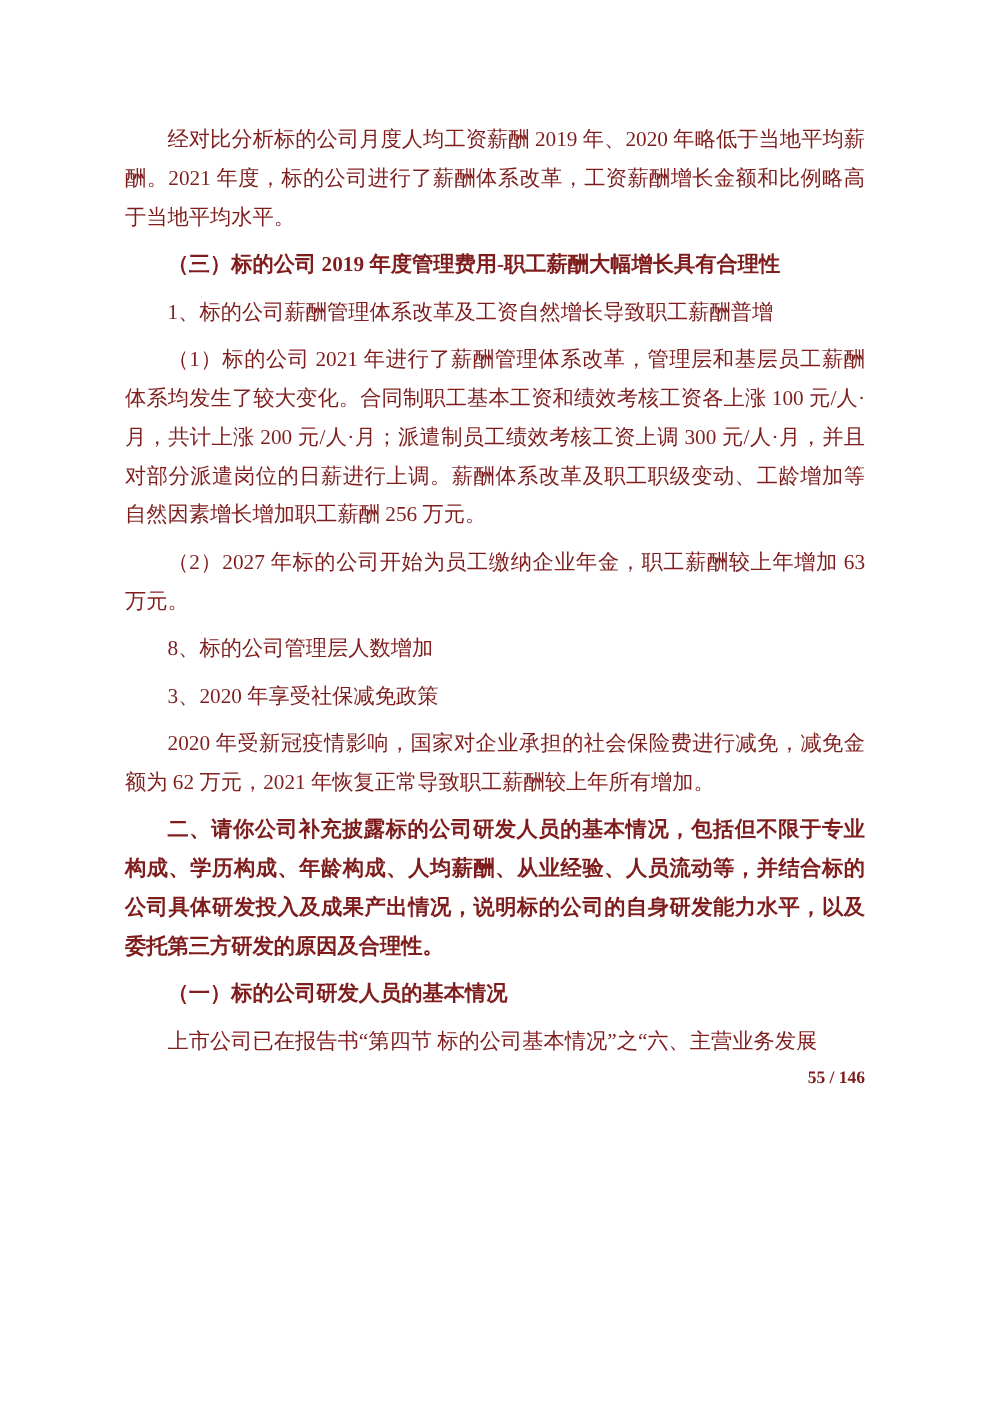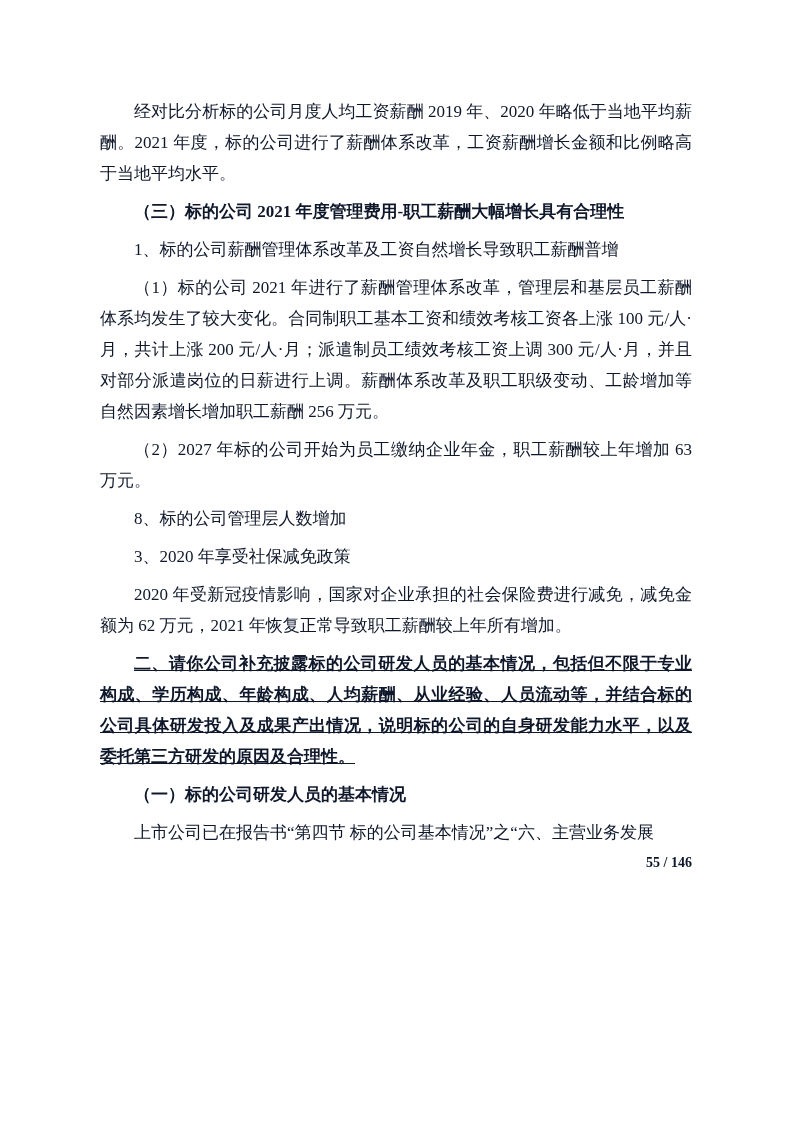--- a/index.html
+++ b/index.html
@@ -9,59 +9,58 @@
   }
   .page {
     position: relative;
     width: 793px;
     height: 1122px;
     margin: 0 auto;
     background: #ffffff;
     box-sizing: border-box;
     padding: 96px 101px 0 100px;
     font-family: "Liberation Serif", "DejaVu Serif", serif;
-    color: #0f172a;
+    color: #7f1d1d;
     overflow: hidden;
   }
   .doc p {
     margin: 7px 0 0 0;
     font-size: 17px;
     line-height: 31px;
     text-align: justify;
     text-justify: inter-ideograph;
     text-indent: 2em;
     word-break: break-all;
   }
   .doc p:first-child {
     margin-top: 0;
   }
   .doc p.heading,
   .doc p.bold-question {
     font-weight: bold;
   }
   .doc p.bold-question {
     line-height: 31px;
-    text-decoration: underline;
   }
   .page-footer {
     margin-top: 6px;
     text-align: right;
     font-size: 14px;
     font-weight: bold;
     line-height: 18px;
     font-family: "Liberation Serif", "DejaVu Serif", serif;
   }
 </style>
 </head>
 <body>
 
 <div class="page">
   <div class="doc">
     <p class="body">经对比分析标的公司月度人均工资薪酬 2019 年、2020 年略低于当地平均薪酬。2021 年度，标的公司进行了薪酬体系改革，工资薪酬增长金额和比例略高于当地平均水平。</p>
-    <p class="heading">（三）标的公司 2021 年度管理费用-职工薪酬大幅增长具有合理性</p>
+    <p class="heading">（三）标的公司 2019 年度管理费用-职工薪酬大幅增长具有合理性</p>
     <p class="subitem">1、标的公司薪酬管理体系改革及工资自然增长导致职工薪酬普增</p>
     <p class="body">（1）标的公司 2021 年进行了薪酬管理体系改革，管理层和基层员工薪酬体系均发生了较大变化。合同制职工基本工资和绩效考核工资各上涨 100 元/人·月，共计上涨 200 元/人·月；派遣制员工绩效考核工资上调 300 元/人·月，并且对部分派遣岗位的日薪进行上调。薪酬体系改革及职工职级变动、工龄增加等自然因素增长增加职工薪酬 256 万元。</p>
     <p class="body">（2）2027 年标的公司开始为员工缴纳企业年金，职工薪酬较上年增加 63 万元。</p>
     <p class="subitem">8、标的公司管理层人数增加</p>
     <p class="subitem">3、2020 年享受社保减免政策</p>
     <p class="body">2020 年受新冠疫情影响，国家对企业承担的社会保险费进行减免，减免金额为 62 万元，2021 年恢复正常导致职工薪酬较上年所有增加。</p>
     <p class="bold-question">二、请你公司补充披露标的公司研发人员的基本情况，包括但不限于专业构成、学历构成、年龄构成、人均薪酬、从业经验、人员流动等，并结合标的公司具体研发投入及成果产出情况，说明标的公司的自身研发能力水平，以及委托第三方研发的原因及合理性。</p>
     <p class="heading">（一）标的公司研发人员的基本情况</p>
     <p class="body">上市公司已在报告书“第四节 标的公司基本情况”之“六、主营业务发展</p>
   </div>

